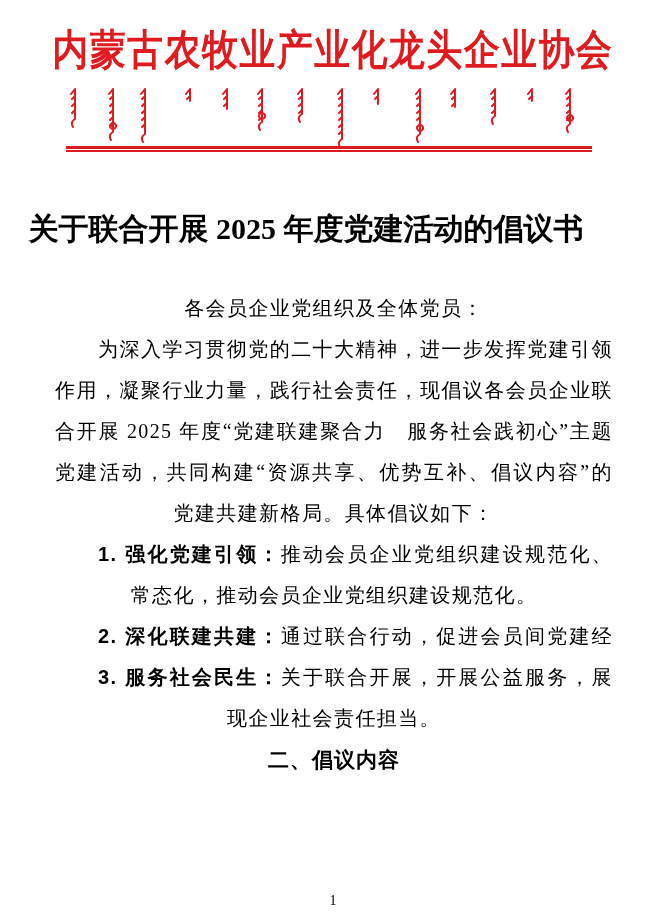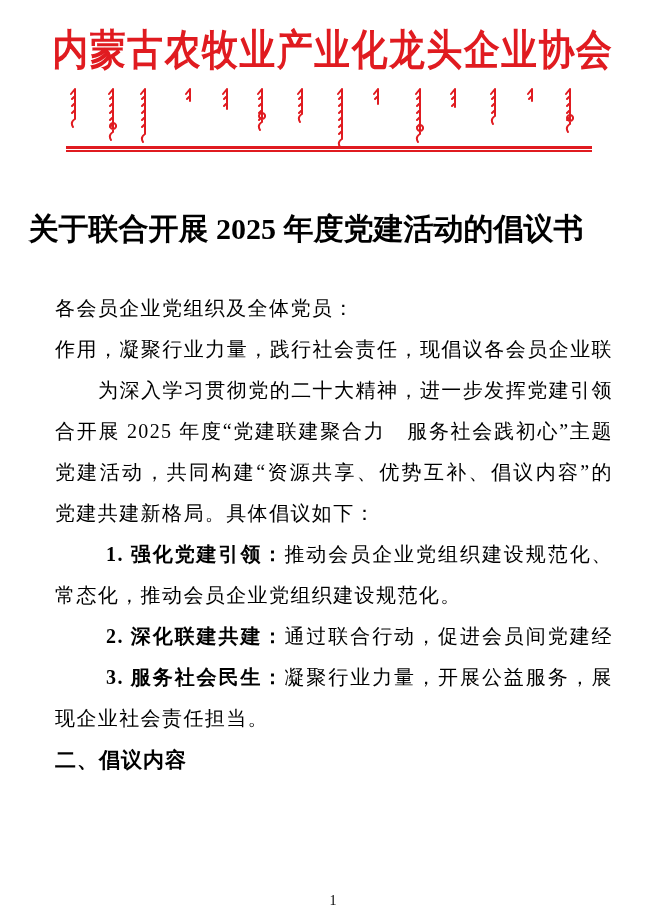--- a/index.html
+++ b/index.html
@@ -40,37 +40,36 @@
     font-size:30px;font-weight:bold;
     font-family:"Liberation Serif","DejaVu Serif",serif;
     white-space:nowrap;
   }
 
   
   .text{
     position:absolute;top:288px;left:55px;width:558px;
     font-size:20px;letter-spacing:1.4px;
   }
-  .line{height:41px;line-height:41px;white-space:nowrap;}
+  .line{height:41px;line-height:41px;white-space:nowrap;text-align:center;}
   .line.j{
     white-space:normal;
     text-align:justify;
     text-align-last:justify;
     text-justify:inter-character;
     overflow:hidden;
   }
   .line.ind{padding-left:43px;}
   .line.hd{
     font-family:"Liberation Sans","DejaVu Sans",sans-serif;
     font-weight:bold;font-size:21px;letter-spacing:1px;
   }
   .bl{
-    font-family:Liberation Serif, serif;
+    font-family:Liberation Sans, sans-serif;
     font-weight:bold;
-    margin-left:8px;
   }
 
   
   .foot{
     position:absolute;top:890px;left:0;width:666px;height:22px;
     line-height:22px;text-align:center;
     font-size:14px;
   }
 </style>
 </head>
@@ -87,33 +86,33 @@
     </div>
     <div class="rule"></div>
   </header>
 
   <div class="title">关于联合开展 2025 年度党建活动的倡议书</div>
 
   <main class="text">
 
     <div class="line">各会员企业党组织及全体党员：</div>
 
+    <div class="line ind j">为深入学习贯彻党的二十大精神，进一步发挥党建引领</div>
     <div class="line j">作用，凝聚行业力量，践行社会责任，现倡议各会员企业联</div>
-    <div class="line ind j">为深入学习贯彻党的二十大精神，进一步发挥党建引领</div>
     <div class="line j">合开展 2025 年度“党建联建聚合力　服务社会践初心”主题</div>
     <div class="line j">党建活动，共同构建“资源共享、优势互补、倡议内容”的</div>
     <div class="line">党建共建新格局。具体倡议如下：</div>
 
 
     <div class="line ind j"><span class="bl">1. 强化党建引领：</span><span>推动会员企业党组织建设规范化、</span></div>
     <div class="line">常态化，推动会员企业党组织建设规范化。</div>
 
     <div class="line ind j"><span class="bl">2. 深化联建共建：</span><span>通过联合行动，促进会员间党建经</span></div>
 
-    <div class="line ind j"><span class="bl">3. 服务社会民生：</span><span>凝聚行业力量，开展公益服务，展</span></div>
+    <div class="line ind j"><span class="bl">3. 服务社会民生：</span><span>关于联合开展，开展公益服务，展</span></div>
     <div class="line">现企业社会责任担当。</div>
 
     <div class="line hd">二、倡议内容</div>
 
   </main>
 
   <footer class="foot">
     <span>1</span>
   </footer>
 

